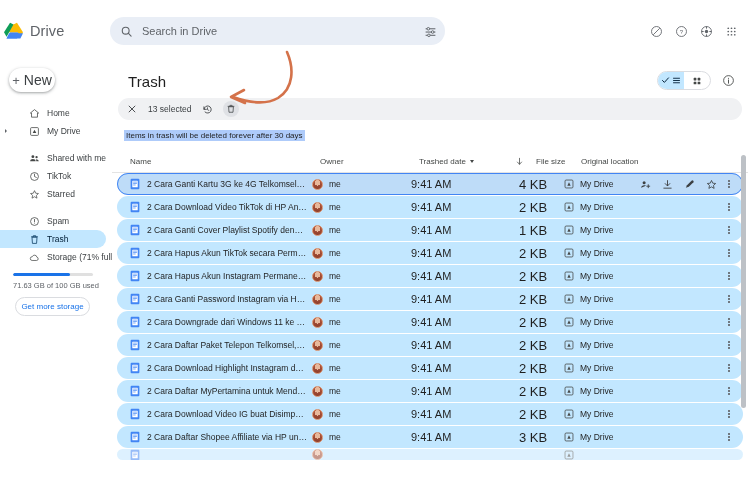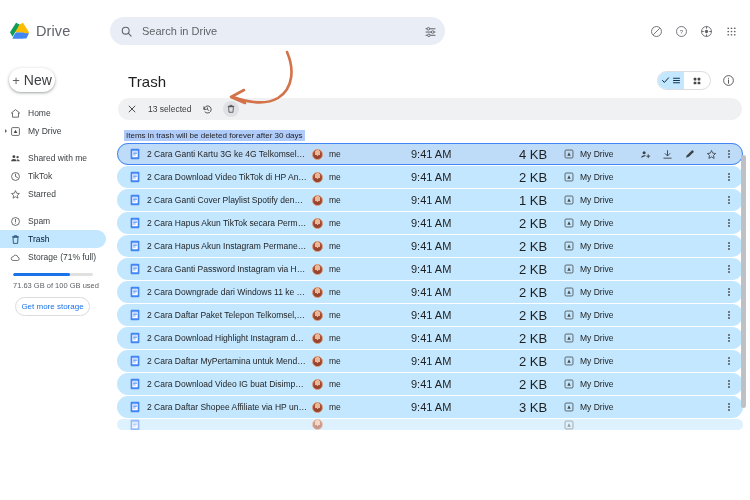--- a/index.html
+++ b/index.html
@@ -11,21 +11,21 @@
   }
   .app { position: relative; width: 750px; height: 500px; background: #fff; }
 
   
   .topbar {
     position: absolute; top: 0; left: 0; width: 750px; height: 62px;
     display: flex; align-items: center;
   }
   .brand {
     width: 110px; display: flex; align-items: center; gap: 6px;
-    padding-left: 9px; height: 62px;
+    padding-left: 3px; height: 62px;
   }
   .brand-logo { width: 21px; height: 19px; flex: none; }
   .brand-name { font-size: 14.5px; color: #5f6368; letter-spacing: .1px; }
 
   .searchwrap { flex: 1; display: flex; align-items: center; padding-right: 6px; }
   .searchbox {
     display: flex; align-items: center;
     width: 335px; height: 28px; background: #e9eef6; border-radius: 14px;
     padding: 0 8px 0 10px; gap: 9px; cursor: text;
   }
@@ -53,21 +53,21 @@
     background: #fff; border-radius: 12px;
     box-shadow: 0 1px 2px rgba(60,64,67,.3), 0 1px 3px 1px rgba(60,64,67,.15);
     display: flex; align-items: center; justify-content: center; gap: 4px;
     cursor: pointer;
   }
   .newbtn .plus { font-size: 13px; color: #5f6368; line-height: 1; }
   .newbtn .nlabel { font-size: 14px; color: #3c4043; }
 
   .nav-item {
     display: flex; align-items: center; height: 18px;
-    padding-left: 9px; gap: 7px; cursor: pointer;
+    padding-left: 28px; gap: 7px; cursor: pointer;
     border-radius: 0 9px 9px 0; margin-right: 4px; position: relative;
   }
   .nav-item.active { background: #c2e7ff; }
   .nav-item.active .nav-label { color: #001d35; }
   .nav-icon { width: 12px; height: 12px; flex: none;
     display: flex; align-items: center; justify-content: center; }
   .nav-label { font-size: 8.5px; color: #3c4043; white-space: nowrap; }
   .nav-caret {
     position: absolute; left: 5px; width: 0; height: 0;
     border-left: 2.6px solid #5f6368;
@@ -452,20 +452,36 @@
           <line x1="4" y1="5.6" x2="20" y2="5.6" stroke="#3c4043" stroke-width="1.8"></line>
           <path d="M9.4 5.4 V3.2 h5.2 V5.4" fill="none" stroke="#3c4043" stroke-width="1.7"></path>
         </svg>
       </div>
     </div>
 
     <div class="banner">
       <span class="banner-text">Items in trash will be deleted forever after 30 days</span>
     </div>
 
+    <div class="thead">
+      <div class="th th-name">Name</div>
+      <div class="th th-owner">Owner</div>
+      <div class="th th-date">
+        <span>Trashed date</span>
+        <span class="caret-dn"></span>
+      </div>
+      <div class="th th-sortarrow">
+        <svg viewBox="0 0 24 24" width="9" height="9">
+          <line x1="12" y1="3.5" x2="12" y2="19" stroke="#444746" stroke-width="2" stroke-linecap="round"></line>
+          <path d="M6.5 13.5 L12 19.5 L17.5 13.5" fill="none" stroke="#444746" stroke-width="2" stroke-linecap="round" stroke-linejoin="round"></path>
+        </svg>
+      </div>
+      <div class="th th-size">File size</div>
+      <div class="th th-loc">Original location</div>
+    </div>
 
 
     <div class="rows" id="rows">
         <div class="row first">
           <div class="c-name">
        <svg class="docicon" viewBox="0 0 24 28">
   <rect x="1.5" y="1.5" width="21" height="25" rx="2.2" fill="#4285f4"></rect>
   <rect x="5.5" y="6" width="13" height="16" rx="1" fill="#ffffff"></rect>
   <rect x="7.5" y="8.5" width="9" height="1.7" fill="#4285f4"></rect>
   <rect x="7.5" y="12" width="9" height="1.7" fill="#4285f4"></rect>

